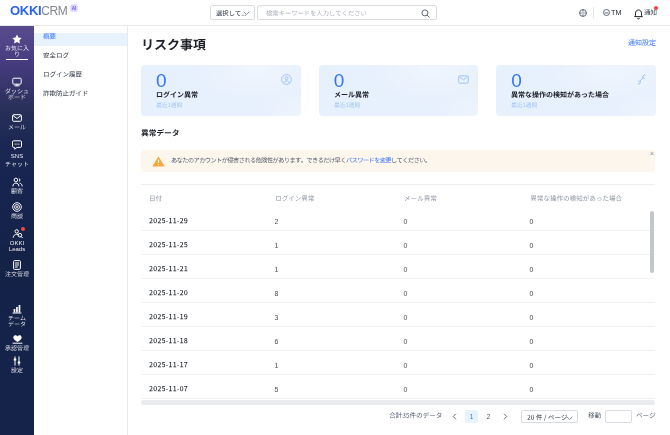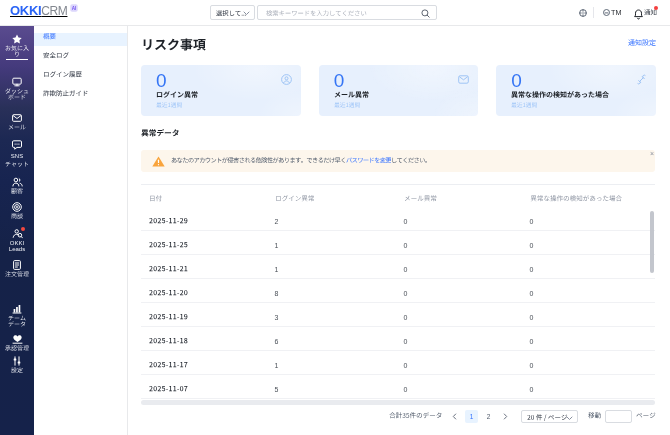--- a/index.html
+++ b/index.html
@@ -6,21 +6,21 @@
 svg { display:block; }
 .ni > svg { margin:0 auto 1px; }
 .ni > span { display:block; margin:0 auto 1px; width:11px; }
 .ni > span > svg { margin:0 auto; }
 .nl > svg { margin:0 auto; }
 .bt { display:flex; }
 .pag > span { display:flex; align-items:center; }
 .si > svg { margin-top:3px; }
 .hdr { position:absolute; left:0; top:0; width:670px; height:26px; background:#fff;
   border-bottom:1px solid #e8e9eb; z-index:5; }
-.logo { position:absolute; left:10px; top:3px; font-size:13px; font-weight:bold; letter-spacing:-0.3px;text-decoration:underline; }
+.logo { position:absolute; left:10px; top:3px; font-size:13px; font-weight:bold; letter-spacing:-0.3px; }
 .logo .ok { color:#2a64f6; } .logo .crm { color:#82878f; font-weight:normal; font-size:12px; letter-spacing:-0.4px; }
 .aib { position:absolute; left:70px; top:3.5px; }
 .sel { position:absolute; left:210px; top:5px; width:45px; height:15px; border:1px solid #d9dce1; border-radius:2px; }
 .sch { position:absolute; left:257px; top:5px; width:180px; height:15px; border:1px solid #d9dce1; border-radius:2px; }
 .ic { position:absolute; }
 .tm { position:absolute; left:611px; top:8px; font-size:7.2px; color:#1f2329; }
 .hdiv { position:absolute; left:593px; top:7px; width:1px; height:11px; background:#e5e6eb; }
 .rdot2 { position:absolute; left:653.5px; top:5.5px; width:4.5px; height:4.5px; background:#f53f3f; border-radius:50%; }
 
 .nav { position:absolute; left:0; top:26px; width:34px; height:409px;

